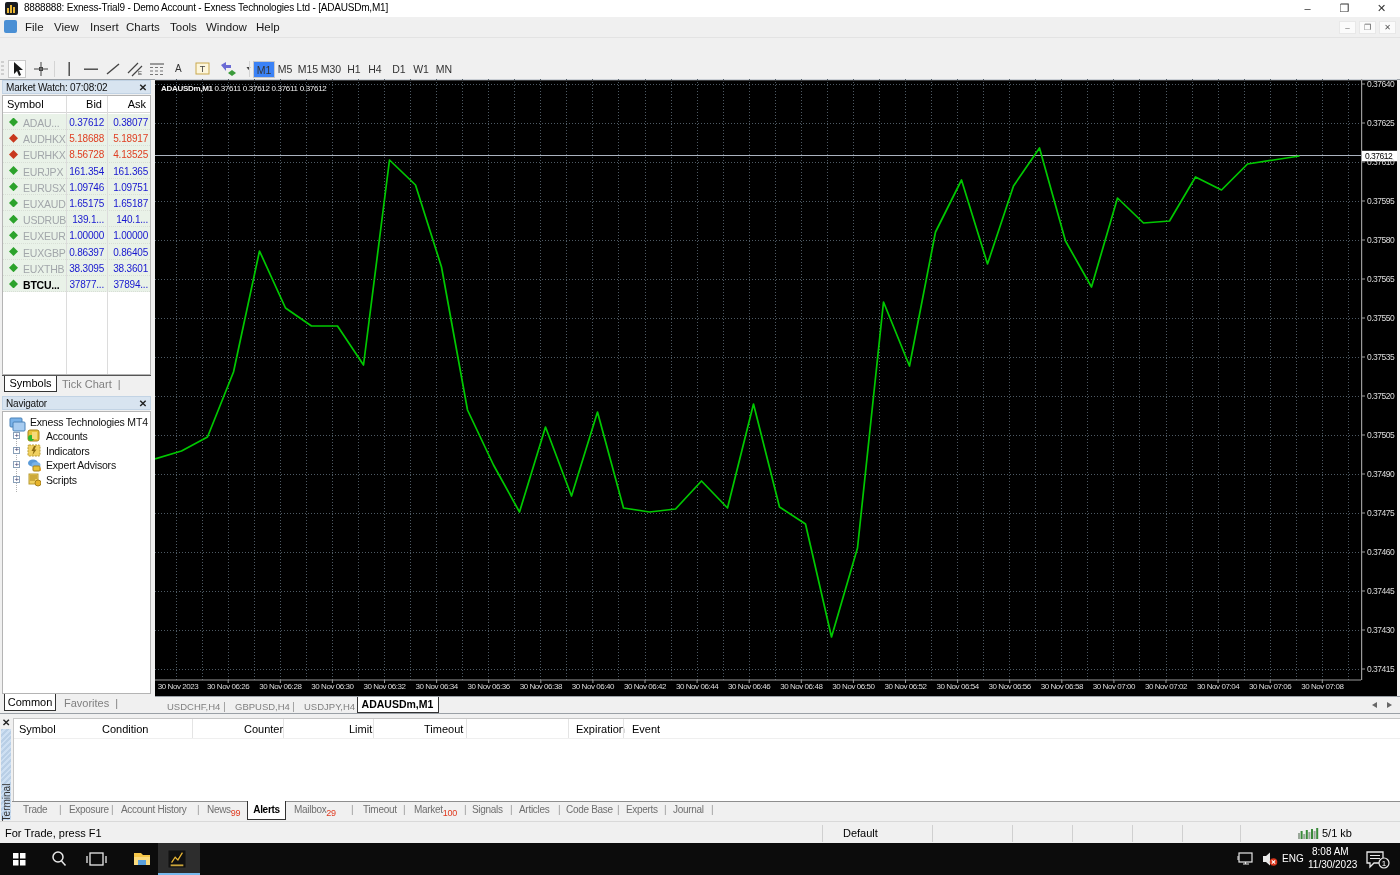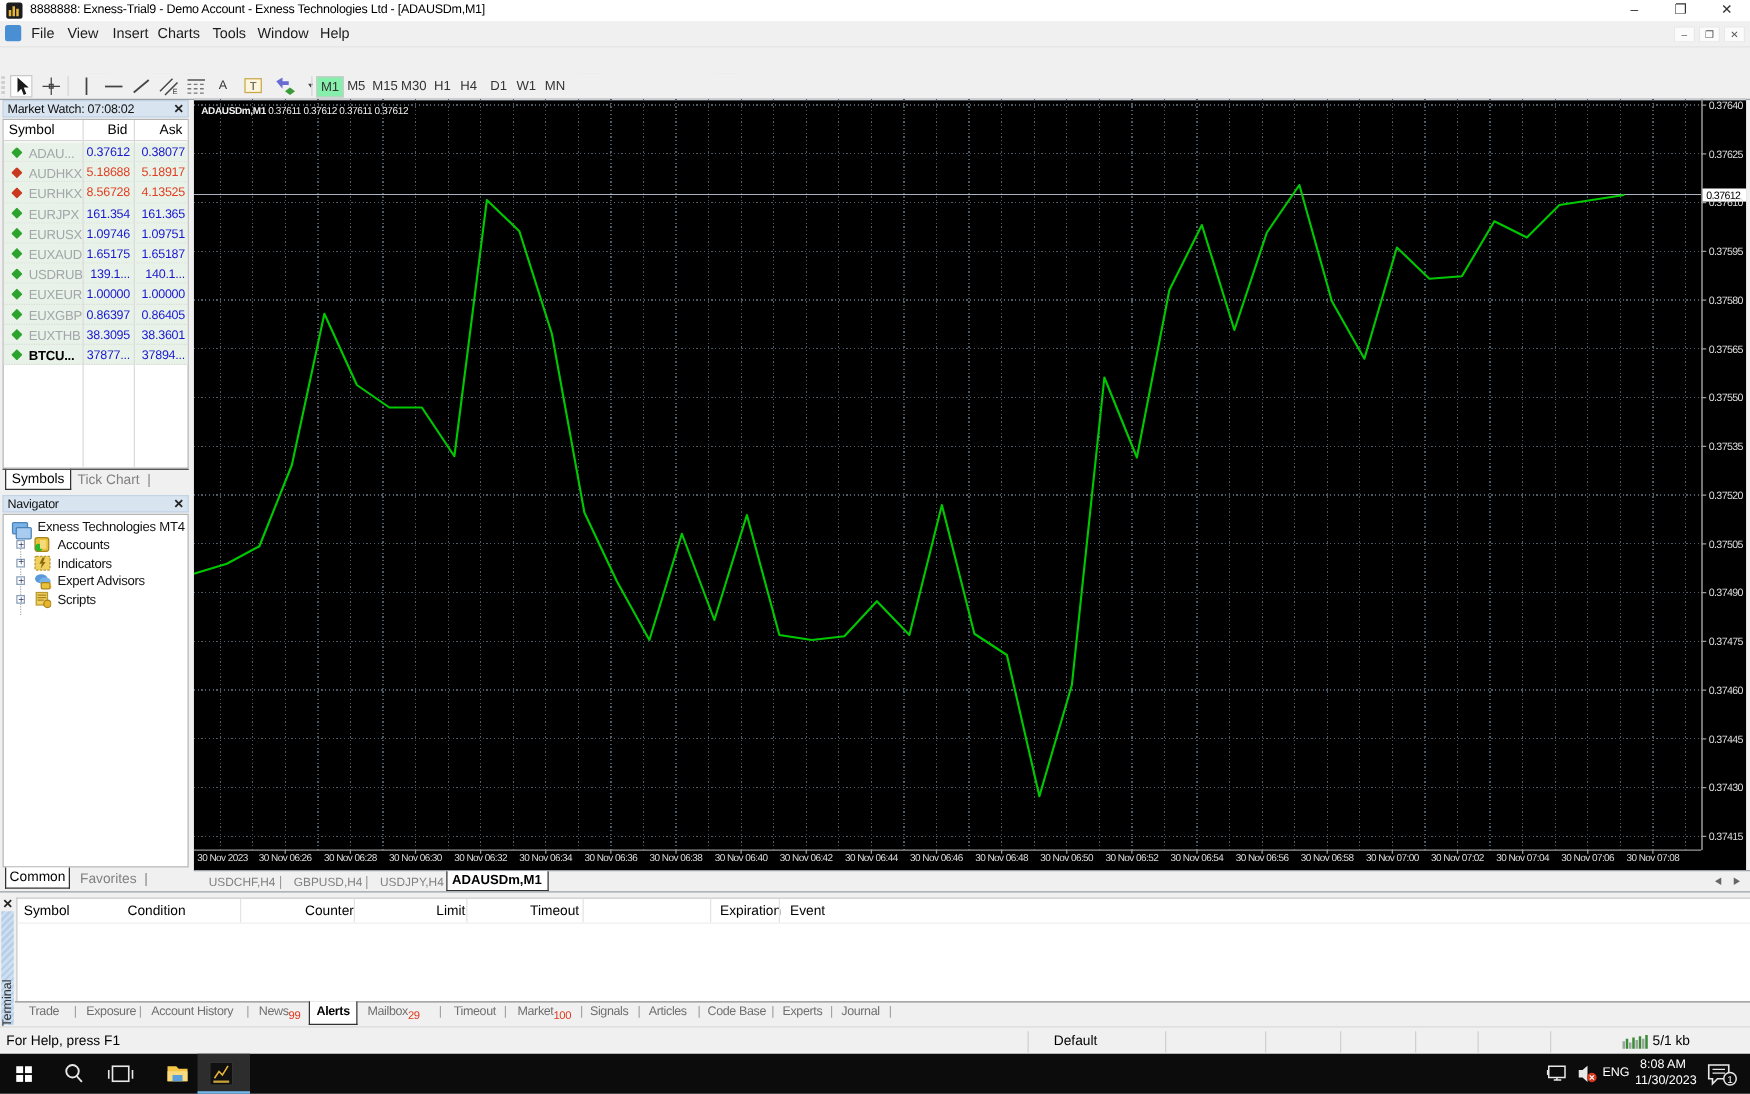--- a/index.html
+++ b/index.html
@@ -22,21 +22,21 @@
 
 
 #tb1 { left:0; top:38px; width:1400px; height:21px; background:#f0f0f0; border-bottom:1px solid #e3e3e3;margin-top:20px; }
 #tb2 { left:0; top:59px; width:1400px; height:21px; background:#f0f0f0; border-bottom:1px solid #9aa0a6; }
 .tbico { position:absolute; top:1px; width:19px; height:18px; }
 .tbtxt { position:absolute; top:4px; font-size:10px; color:#1a1a1a; }
 .sep { position:absolute; top:2px; width:1px; height:16px; background:#d4d4d4; }
 .grip { position:absolute; left:1px; top:2px; width:3px; height:16px;
   background:repeating-linear-gradient(180deg,#cfcfcf 0 2px,#f0f0f0 2px 4px); }
 .tfbtn { position:absolute; top:2px; height:17px; font-size:10.5px; color:#333; text-align:center; line-height:16px; }
-.tfbtn.on { background:#86efac; border:1px solid #c9c9c9; }
+.tfbtn.on { background:#3b82f6; border:1px solid #c9c9c9; }
 
 
 #left { left:0; top:80px; width:155px; height:828px; background:#f0f0f0; }
 .phead { position:absolute; left:2px; width:149px; height:14px;
   background:#d8e4f0; border:1px solid #c2d3e4; font-size:10px; letter-spacing:-0.2px; color:#111; padding:0 0 0 3px; line-height:13px; }
 .phead .x { position:absolute; right:3px; top:0; color:#222; font-size:10px; font-weight:bold; }
 #mw { position:absolute; left:2px; top:15px; width:149px; height:280px; background:#fff; border:1px solid #b4b4b4; }
 #mwhdr { position:absolute; left:0; top:0; width:147px; height:17px; border-bottom:1px solid #d6d6d6; background:#fff; }
 #mwhdr span { position:absolute; top:2px; font-size:11px; color:#000; }
 .mwrow { position:relative; width:147px; height:16.2px; background:#e9f2e8; border-bottom:1px dotted #d8ded6; }
@@ -688,21 +688,21 @@
     <span class="bar" style="left:558px">|</span>
   <span style="left:566px">Code Base</span>
     <span class="bar" style="left:617px">|</span>
   <span style="left:626px">Experts</span>
     <span class="bar" style="left:664px">|</span>
   <span style="left:673px">Journal</span>
     <span class="bar" style="left:711px">|</span>
 </div>
 
 <div class="abs" id="status">
-  <span style="left:5px">For Help, press F1</span>
+  <span style="left:5px">For Trade, press F1</span>
   <div class="sline" style="left:822px"></div>
   <span style="left:843px">Default</span>
   <div class="sline" style="left:932px"></div>
   <div class="sline" style="left:1012px"></div>
   <div class="sline" style="left:1072px"></div>
   <div class="sline" style="left:1132px"></div>
   <div class="sline" style="left:1182px"></div>
   <div class="sline" style="left:1240px"></div>
   <span style="left:1322px">5/1 kb</span>
   <svg style="position:absolute;left:1297px;top:5px" width="22" height="13" viewBox="0 0 22 13">

